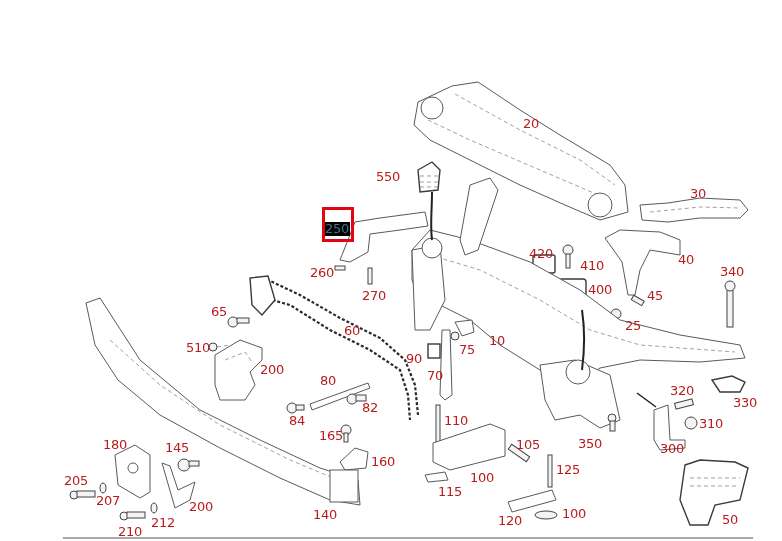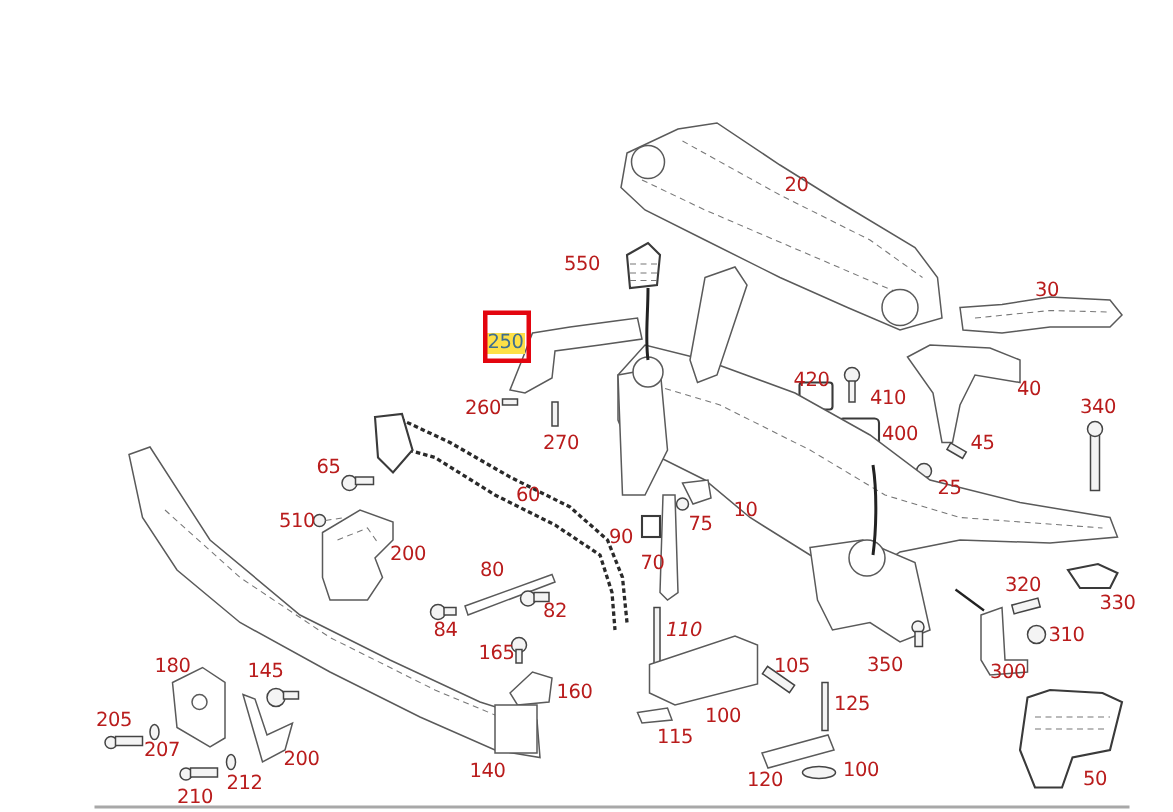--- a/index.html
+++ b/index.html
@@ -5,21 +5,21 @@
   html, body { margin:0; padding:0; background:#ffffff; }
   body { width:782px; height:541px; overflow:hidden; position:relative; font-family:"DejaVu Sans", sans-serif; }
   #diagram { position:absolute; left:0; top:0; width:782px; height:541px; }
   .part { fill:#ffffff; stroke:#5a5a5a; stroke-width:1; }
   .part-dark { fill:#ffffff; stroke:#3a3a3a; stroke-width:1.4; }
   .dense { fill:none; stroke:#2a2a2a; stroke-width:2.2; stroke-dasharray:3 2; }
   .detail { fill:none; stroke:#777; stroke-width:0.7; stroke-dasharray:4 3; }
   .bolt { fill:#f4f4f4; stroke:#444; stroke-width:1; }
   .wire { fill:none; stroke:#222; stroke-width:2; }
   .callout { position:absolute; font-family:"DejaVu Sans", sans-serif; font-size:13px; color:#b91c1c; line-height:14px; white-space:nowrap; letter-spacing:-0.3px; cursor:pointer; }
-  .callout.selected { background:#fde047; color:#3f6f8f; padding:0 1px; }
+  .callout.selected { background:#000000; color:#3f6f8f; padding:0 1px; }
   .sel-box { position:absolute; border:3px solid #e3050f; box-sizing:border-box; }
   .bottom-rule { position:absolute; height:2px; background:#a8a8a8; }
 </style>
 </head>
 <body>
 
 <svg id="diagram" viewBox="0 0 782 541" xmlns="http://www.w3.org/2000/svg">
 
   <g>
     <path class="part" d="M418,102 L452,86 L478,82 L520,110 L560,135 L610,165 L625,185 L628,212 L600,220 L565,205 L520,185 L470,160 L430,140 L414,125 Z"></path>
@@ -239,21 +239,21 @@
     <span class="callout" style="left: 344px; top: 324px;">60</span>
     <span class="callout" style="left: 186px; top: 341px;">510</span>
     <span class="callout" style="left: 260px; top: 363px;">200</span>
     <span class="callout" style="left: 406px; top: 352px;">90</span>
     <span class="callout" style="left: 459px; top: 343px;">75</span>
     <span class="callout" style="left: 489px; top: 334px;">10</span>
     <span class="callout" style="left: 427px; top: 369px;">70</span>
     <span class="callout" style="left: 320px; top: 374px;">80</span>
     <span class="callout" style="left: 362px; top: 401px;">82</span>
     <span class="callout" style="left: 289px; top: 414px;">84</span>
-    <span class="callout" style="left: 444px; top: 414px; font-style: italic;">110</span>
+    <span class="callout" style="left: 444px; top: 414px;">110</span>
     <span class="callout" style="left: 319px; top: 429px;">165</span>
     <span class="callout" style="left: 371px; top: 455px;">160</span>
     <span class="callout" style="left: 313px; top: 508px;">140</span>
     <span class="callout" style="left: 470px; top: 471px;">100</span>
     <span class="callout" style="left: 438px; top: 485px;">115</span>
     <span class="callout" style="left: 516px; top: 438px;">105</span>
     <span class="callout" style="left: 556px; top: 463px;">125</span>
     <span class="callout" style="left: 498px; top: 514px;">120</span>
     <span class="callout" style="left: 562px; top: 507px;">100</span>
     <span class="callout" style="left: 578px; top: 437px;">350</span>

